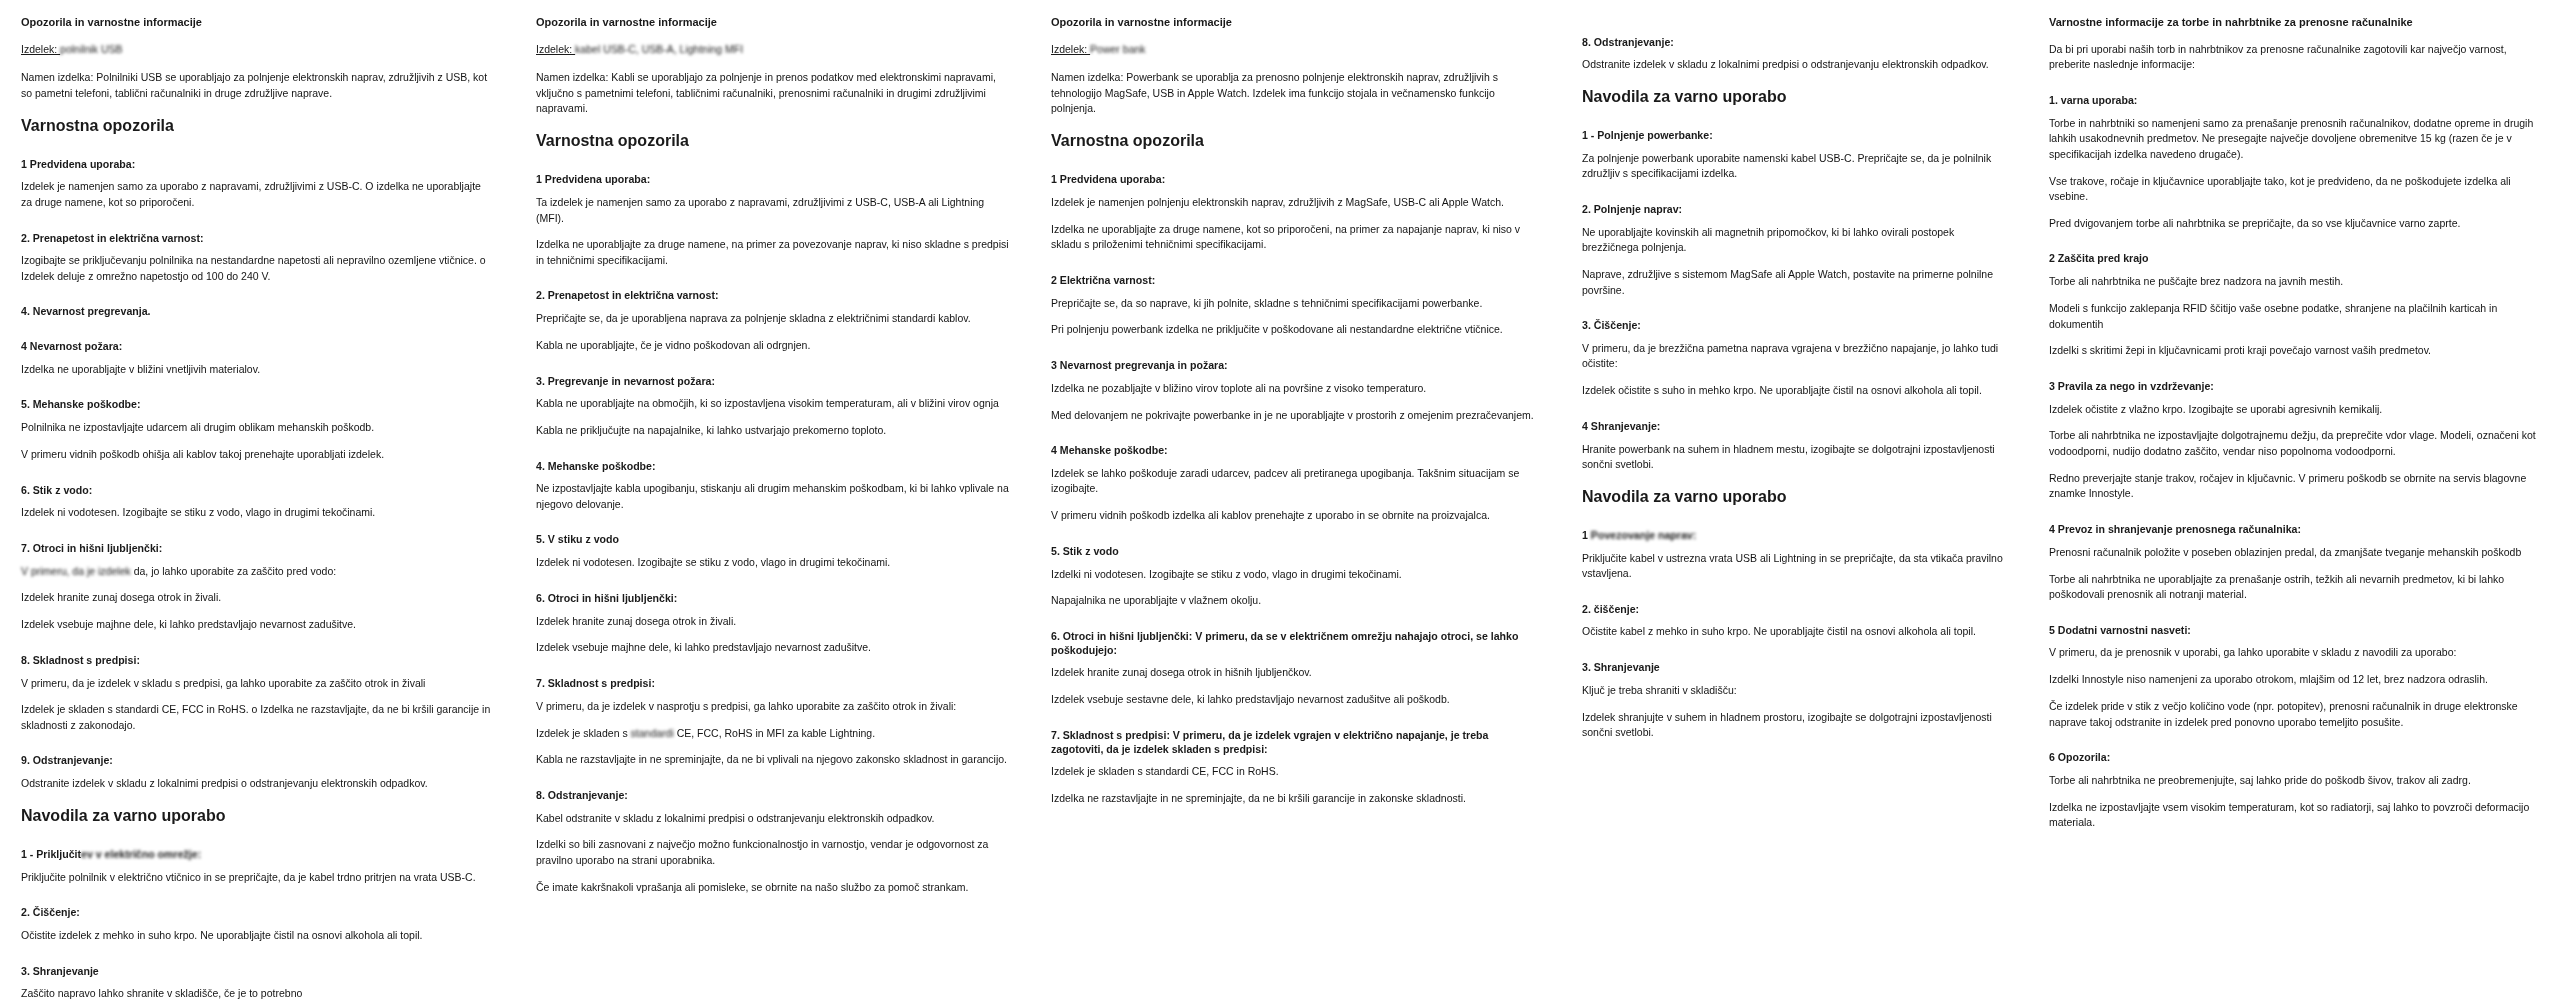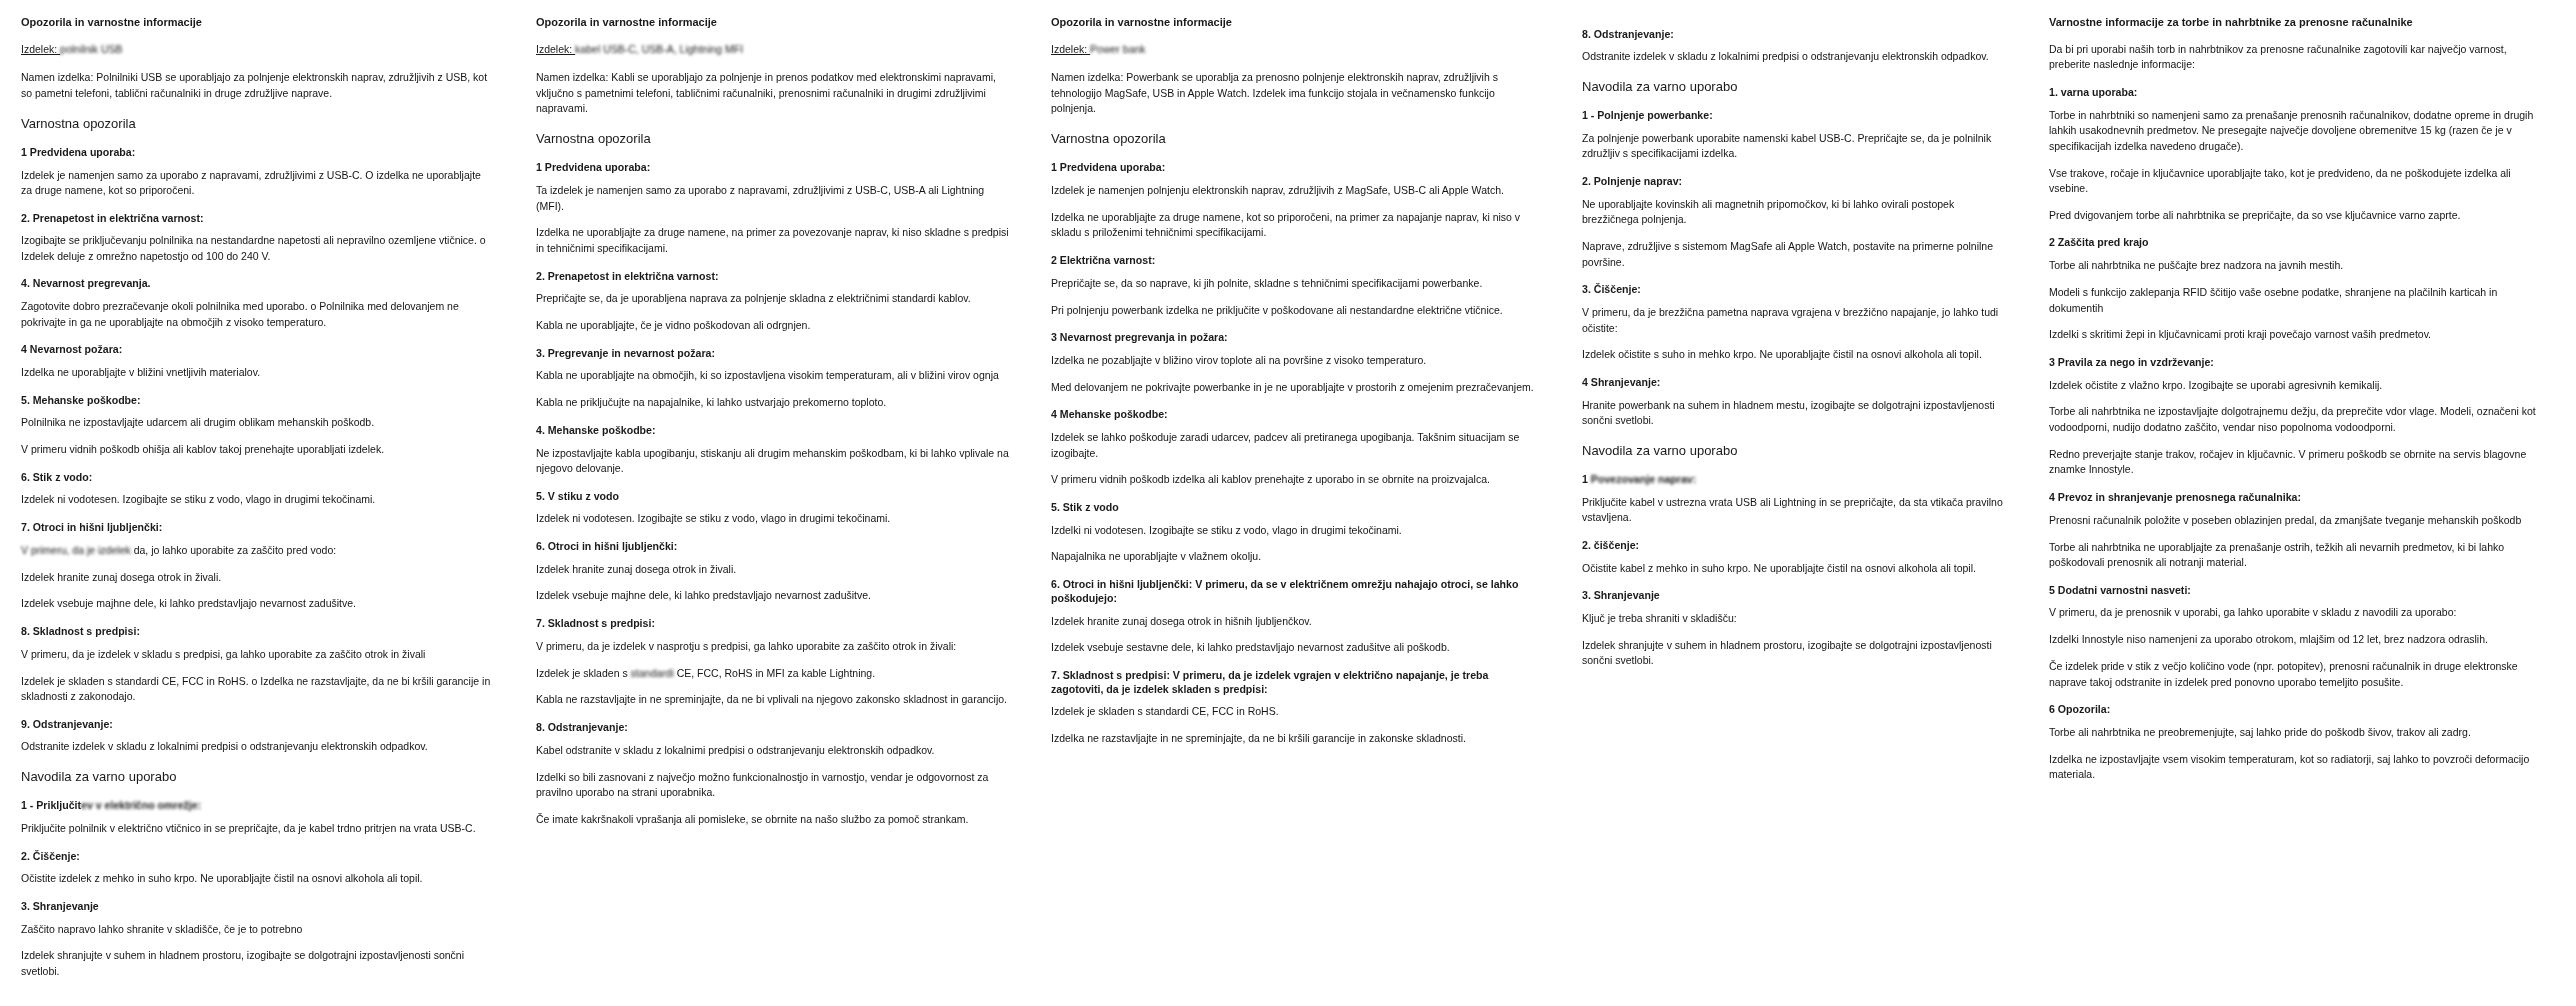--- a/index.html
+++ b/index.html
@@ -31,29 +31,29 @@
   .col-3 { width: 531px; }
   .col-4 { width: 467px; }
   .col-5 { width: 531px; }
   h2.doc-title {
     font-size: 11px;
     font-weight: bold;
     margin: 0 0 13px 0;
     line-height: 1.3;
   }
   h3.sec {
-    font-size: 13px;
-    font-weight: normal;
+    font-size: 16px;
+    font-weight: bold;
     margin: 14.5px 0 9.7px 0;
     line-height: 1.3;
   }
   h4.sub {
     font-size: 10.6px;
     font-weight: bold;
-    margin: 13px 0 8px 0;
+    margin: 21px 0 8px 0;
     line-height: 1.3;
   }
   p.para {
     margin: 0 0 11.3px 0;
     font-size: 10.5px;
     line-height: 1.48;
     color: #141414;
   }
   .blur {
     filter: blur(1.8px);
@@ -73,21 +73,20 @@
   <div class="col col-1">
       <h2 class="doc-title">Opozorila in varnostne informacije</h2>
       <p class="lead"><span>Izdelek: </span><span class="blur">polnilnik USB</span></p>
       <p class="para">Namen izdelka: Polnilniki USB se uporabljajo za polnjenje elektronskih naprav, združljivih z USB, kot so pametni telefoni, tablični računalniki in druge združljive naprave.</p>
       <h3 class="sec">Varnostna opozorila</h3>
       <h4 class="sub">1 Predvidena uporaba:</h4>
       <p class="para">Izdelek je namenjen samo za uporabo z napravami, združljivimi z USB-C. O izdelka ne uporabljajte za druge namene, kot so priporočeni.</p>
       <h4 class="sub">2. Prenapetost in električna varnost:</h4>
       <p class="para">Izogibajte se priključevanju polnilnika na nestandardne napetosti ali nepravilno ozemljene vtičnice. o Izdelek deluje z omrežno napetostjo od 100 do 240 V.</p>
       <h4 class="sub">4. Nevarnost pregrevanja.</h4>
-      <p class="para">Zagotovite dobro prezračevanje okoli polnilnika med uporabo. o Polnilnika med delovanjem ne pokrivajte in ga ne uporabljajte na območjih z visoko temperaturo.</p>
       <h4 class="sub">4 Nevarnost požara:</h4>
       <p class="para">Izdelka ne uporabljajte v bližini vnetljivih materialov.</p>
       <h4 class="sub">5. Mehanske poškodbe:</h4>
       <p class="para">Polnilnika ne izpostavljajte udarcem ali drugim oblikam mehanskih poškodb.</p>
       <p class="para">V primeru vidnih poškodb ohišja ali kablov takoj prenehajte uporabljati izdelek.</p>
       <h4 class="sub">6. Stik z vodo:</h4>
       <p class="para">Izdelek ni vodotesen. Izogibajte se stiku z vodo, vlago in drugimi tekočinami.</p>
       <h4 class="sub">7. Otroci in hišni ljubljenčki:</h4>
       <p class="para"><span class="blur">V primeru, da je izdelek</span><span> da, jo lahko uporabite za zaščito pred vodo:</span></p>
       <p class="para">Izdelek hranite zunaj dosega otrok in živali.</p>

